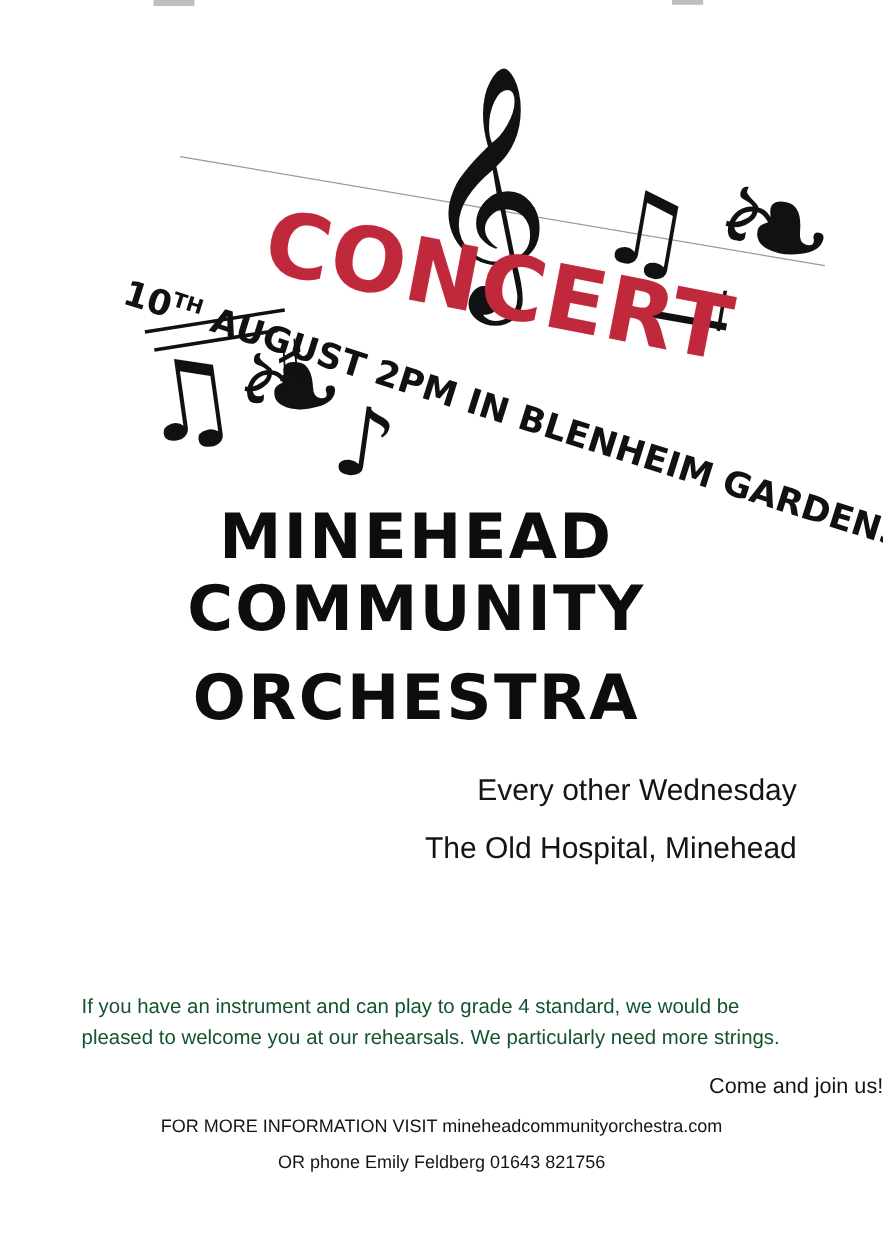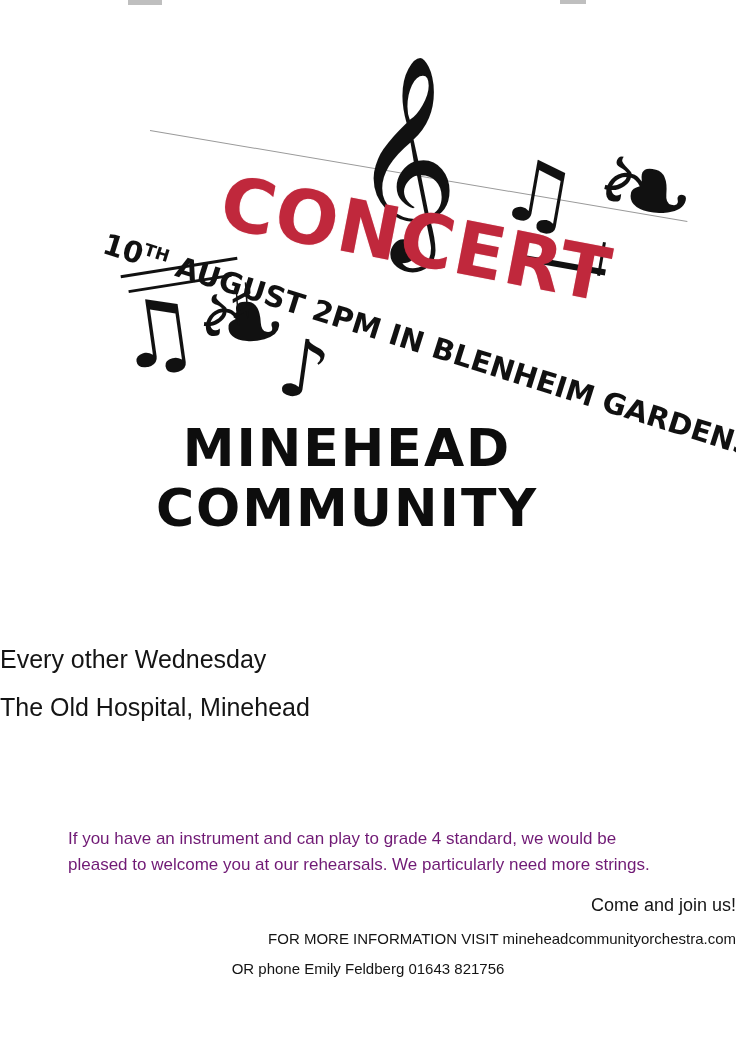--- a/index.html
+++ b/index.html
@@ -174,54 +174,54 @@
     text-transform: uppercase;
   }
   .org-line.l1 { margin-bottom: 14px; }
 
   
   .details {
     position: absolute;
     left: 0;
     top: 636px;
     width: 664px;
-    text-align: left;
+    text-align: right;
   }
   .details div {
     font-size: 25px;
     line-height: 1.9;
     color: #141414;
   }
 
   
   .body-copy {
     position: absolute;
     left: 68px;
     top: 826px;
     width: 600px;
     text-align: left;
     font-size: 17px;
     line-height: 1.55;
-    color: #701a75;
+    color: #14532d;
   }
   .come-join {
     position: absolute;
     left: 0;
     top: 895px;
     width: 736px;
     text-align: right;
     font-size: 18px;
     color: #141414;
   }
   .info-line {
     position: absolute;
     left: 0;
     top: 930px;
     width: 736px;
-    text-align: right;
+    text-align: center;
     font-size: 15px;
     color: #141414;
   }
   .phone-line {
     position: absolute;
     left: 0;
     top: 960px;
     width: 736px;
     text-align: center;
     font-size: 15px;
@@ -253,20 +253,21 @@
 
   <div class="concert-title">CONCERT</div>
 
   <div class="concert-sub">
     <span>10</span><sup>TH</sup><span> AUGUST 2PM IN BLENHEIM GARDENS</span>
   </div>
 </div>
 
 <div class="org-name">
   <div class="org-line l1">Minehead Community</div>
+  <div class="org-line l2">Orchestra</div>
 </div>
 
 <div class="details">
   <div>Every other Wednesday</div>
   <div>The Old Hospital, Minehead</div>
 </div>
 
 <div class="body-copy">If you have an instrument and can play to grade 4 standard, we would be pleased to welcome you at our rehearsals. We particularly need more strings.</div>
 <div class="come-join">Come and join us!</div>
 <div class="info-line">FOR MORE INFORMATION VISIT mineheadcommunityorchestra.com</div>

